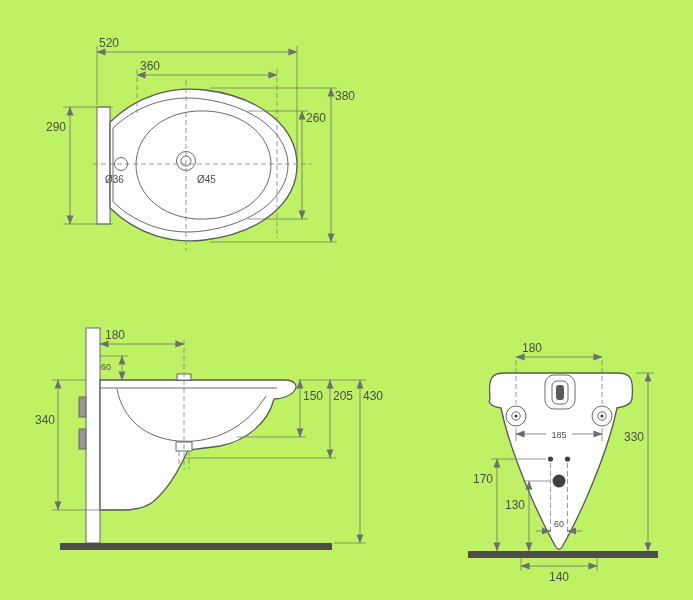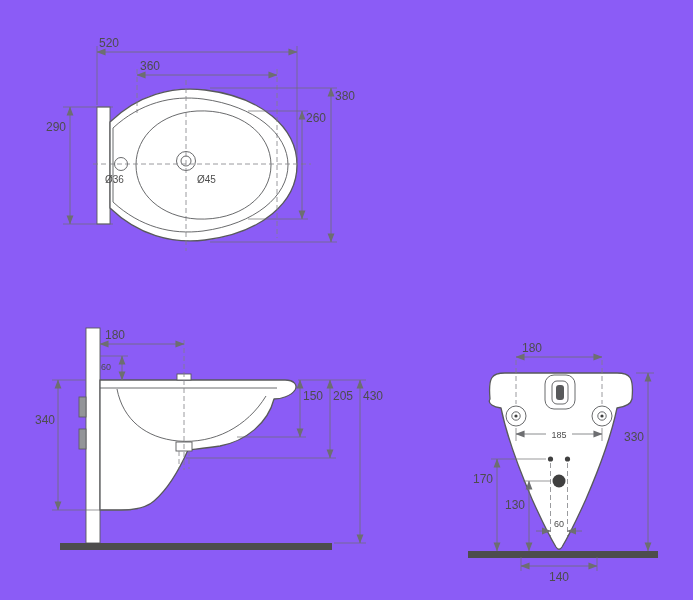--- a/index.html
+++ b/index.html
@@ -1,16 +1,16 @@
 <!DOCTYPE html>
 <html><head>
 <meta charset="utf-8">
 <style>
   html,body{margin:0;padding:0;background:#ffffff;}
-  .stage{width:693px;height:600px;position:relative;background:#8b5cf6;overflow:hidden;}
+  .stage{width:693px;height:600px;position:relative;background:#bef264;overflow:hidden;}
   svg{display:block;font-family:"Liberation Sans",sans-serif;}
   .outline-f{fill:#ffffff;stroke:#58595b;stroke-width:1.3;stroke-linejoin:round;}
   .thin{fill:none;stroke:#58595b;stroke-width:0.9;}
   .thin-f{fill:#ffffff;stroke:#58595b;stroke-width:0.9;}
   .dimline{stroke:#6d6e71;stroke-width:0.8;fill:none;}
   .ext{stroke:#6d6e71;stroke-width:0.7;fill:none;}
   .dash{stroke:#808285;stroke-width:0.8;stroke-dasharray:5 3;fill:none;}
   .solid{fill:#4d4d4d;stroke:none;}
   .dot{fill:#404040;stroke:none;}
   .mark{fill:#939598;stroke:#58595b;stroke-width:0.8;}

